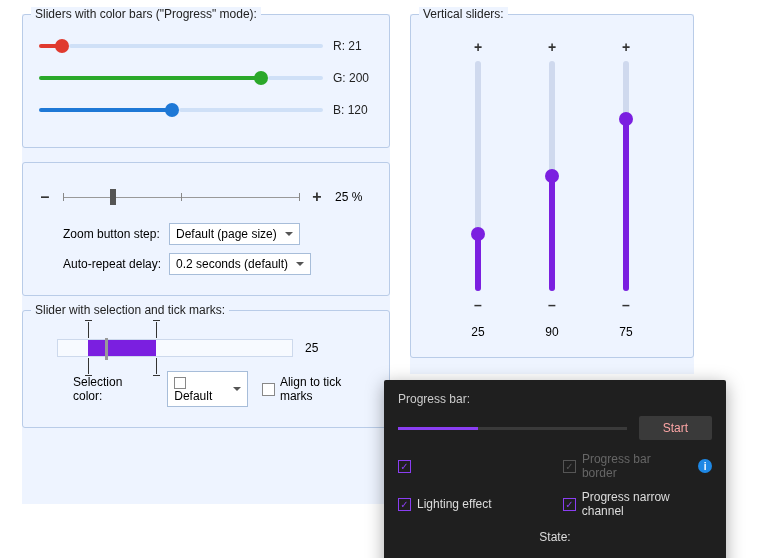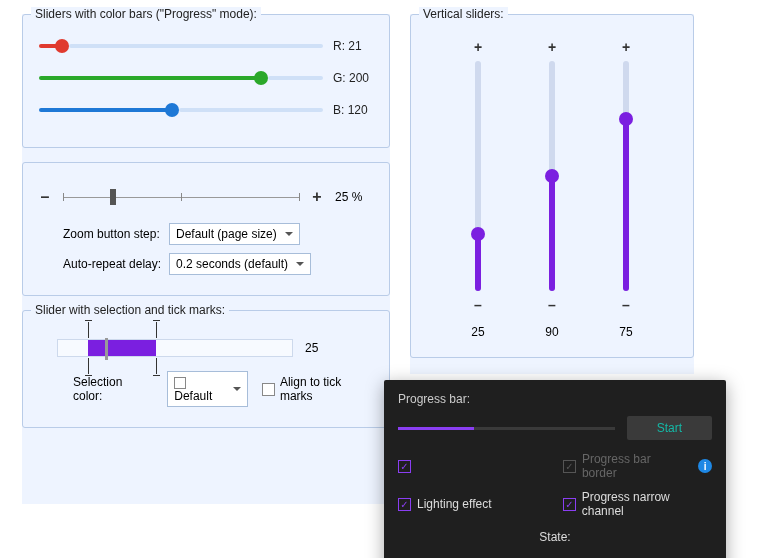--- a/index.html
+++ b/index.html
@@ -55,21 +55,21 @@
 .vfill { position: absolute; bottom: 0; left: 0; right: 0; background: #7b1fe0; border-radius: 3px; }
 .vthumb { position: absolute; width: 14px; height: 14px; border-radius: 50%; background: #7b1fe0; left: -4px; }
 .vval { margin-top: 6px; }
 
 
 .dark-panel { position: absolute; left: 384px; top: 380px; width: 342px; background: #1f1f1f; color: #ddd; padding: 12px 14px 14px 14px; box-shadow: 0 4px 18px rgba(0,0,0,0.35); border-radius: 2px; }
 .dark-title { color: #ccc; margin-bottom: 10px; }
 .prog-row { display: flex; align-items: center; gap: 12px; margin-bottom: 12px; }
 .prog-track { flex: 1; height: 3px; background: #3a3a3a; position: relative; }
 .prog-fill { height: 100%; background: #8a3ef2; }
-.dark-btn { background: #3a3a3a; color: #14b8a6; border: none; padding: 5px 30px; border-radius: 2px; cursor: pointer; }
+.dark-btn { background: #3a3a3a; color: #fca5a5; border: none; padding: 5px 24px; border-radius: 2px; cursor: pointer; }
 .dark-grid { display: grid; grid-template-columns: 1fr 1fr; gap: 10px 16px; margin-bottom: 12px; align-items: center; }
 .dcheck { display: inline-flex; align-items: center; gap: 6px; cursor: pointer; }
 .dcheck-box { width: 13px; height: 13px; border: 1px solid #8a3ef2; display: inline-flex; align-items: center; justify-content: center; font-size: 10px; color: #8a3ef2; }
 .dcheck.disabled { color: #666; }
 .dcheck.disabled .dcheck-box { border-color: #555; color: #555; }
 .info-icon { width: 14px; height: 14px; border-radius: 50%; background: #1e88e5; color: #fff; font-size: 10px; display: inline-flex; align-items: center; justify-content: center; font-weight: bold; margin-left: 4px; }
 .dark-combo { background: #2b2b2b; border: 1px solid #444; color: #d946ef; padding: 3px 22px 3px 6px; position: relative; min-width: 110px; cursor: pointer; }
 .dark-combo::after { content: ""; position: absolute; right: 6px; top: 50%; border: 4px solid transparent; border-top-color: #aaa; transform: translateY(-2px); }
 .state-row { display: flex; align-items: center; gap: 16px; flex-direction: column; }
 </style>

